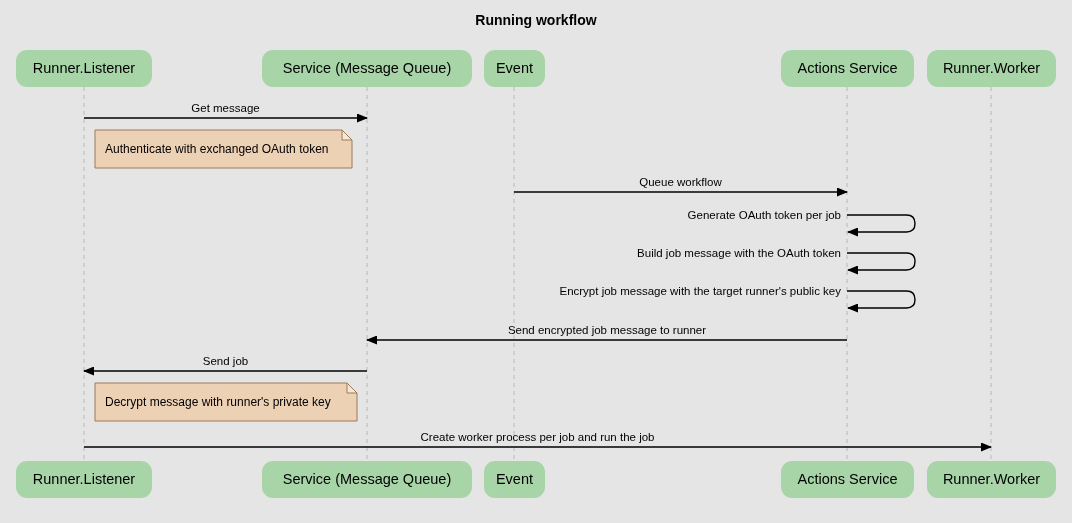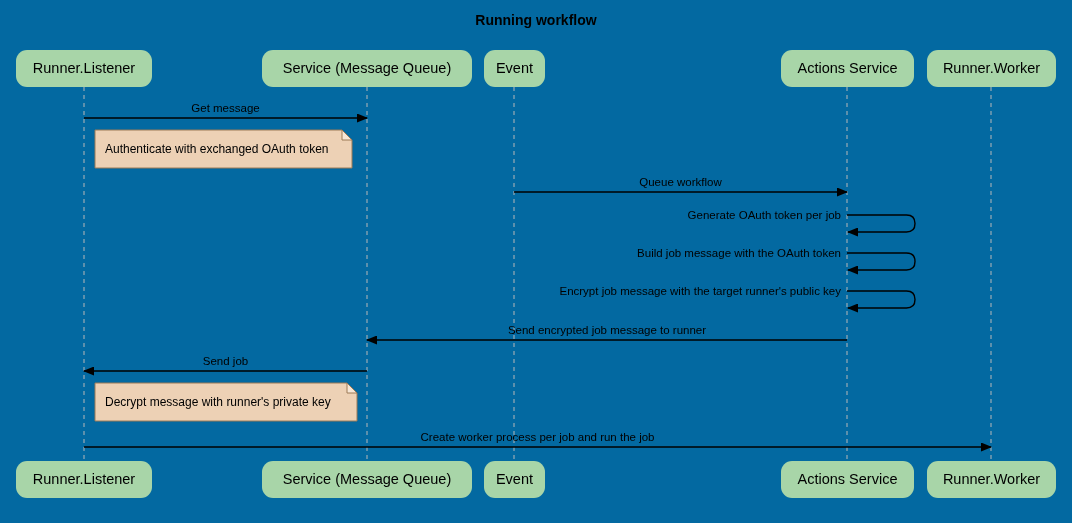--- a/index.html
+++ b/index.html
@@ -8,21 +8,21 @@
     background: #ffffff;
   }
   body {
     font-family: "Liberation Sans", sans-serif;
     color: #000000;
   }
   #canvas {
     position: relative;
     width: 1072px;
     height: 523px;
-    background: #0369a1;
+    background: #e5e5e5;
     overflow: hidden;
   }
   #diagram-svg {
     position: absolute;
     left: 0;
     top: 0;
     width: 1072px;
     height: 523px;
   }
   .title-text {

